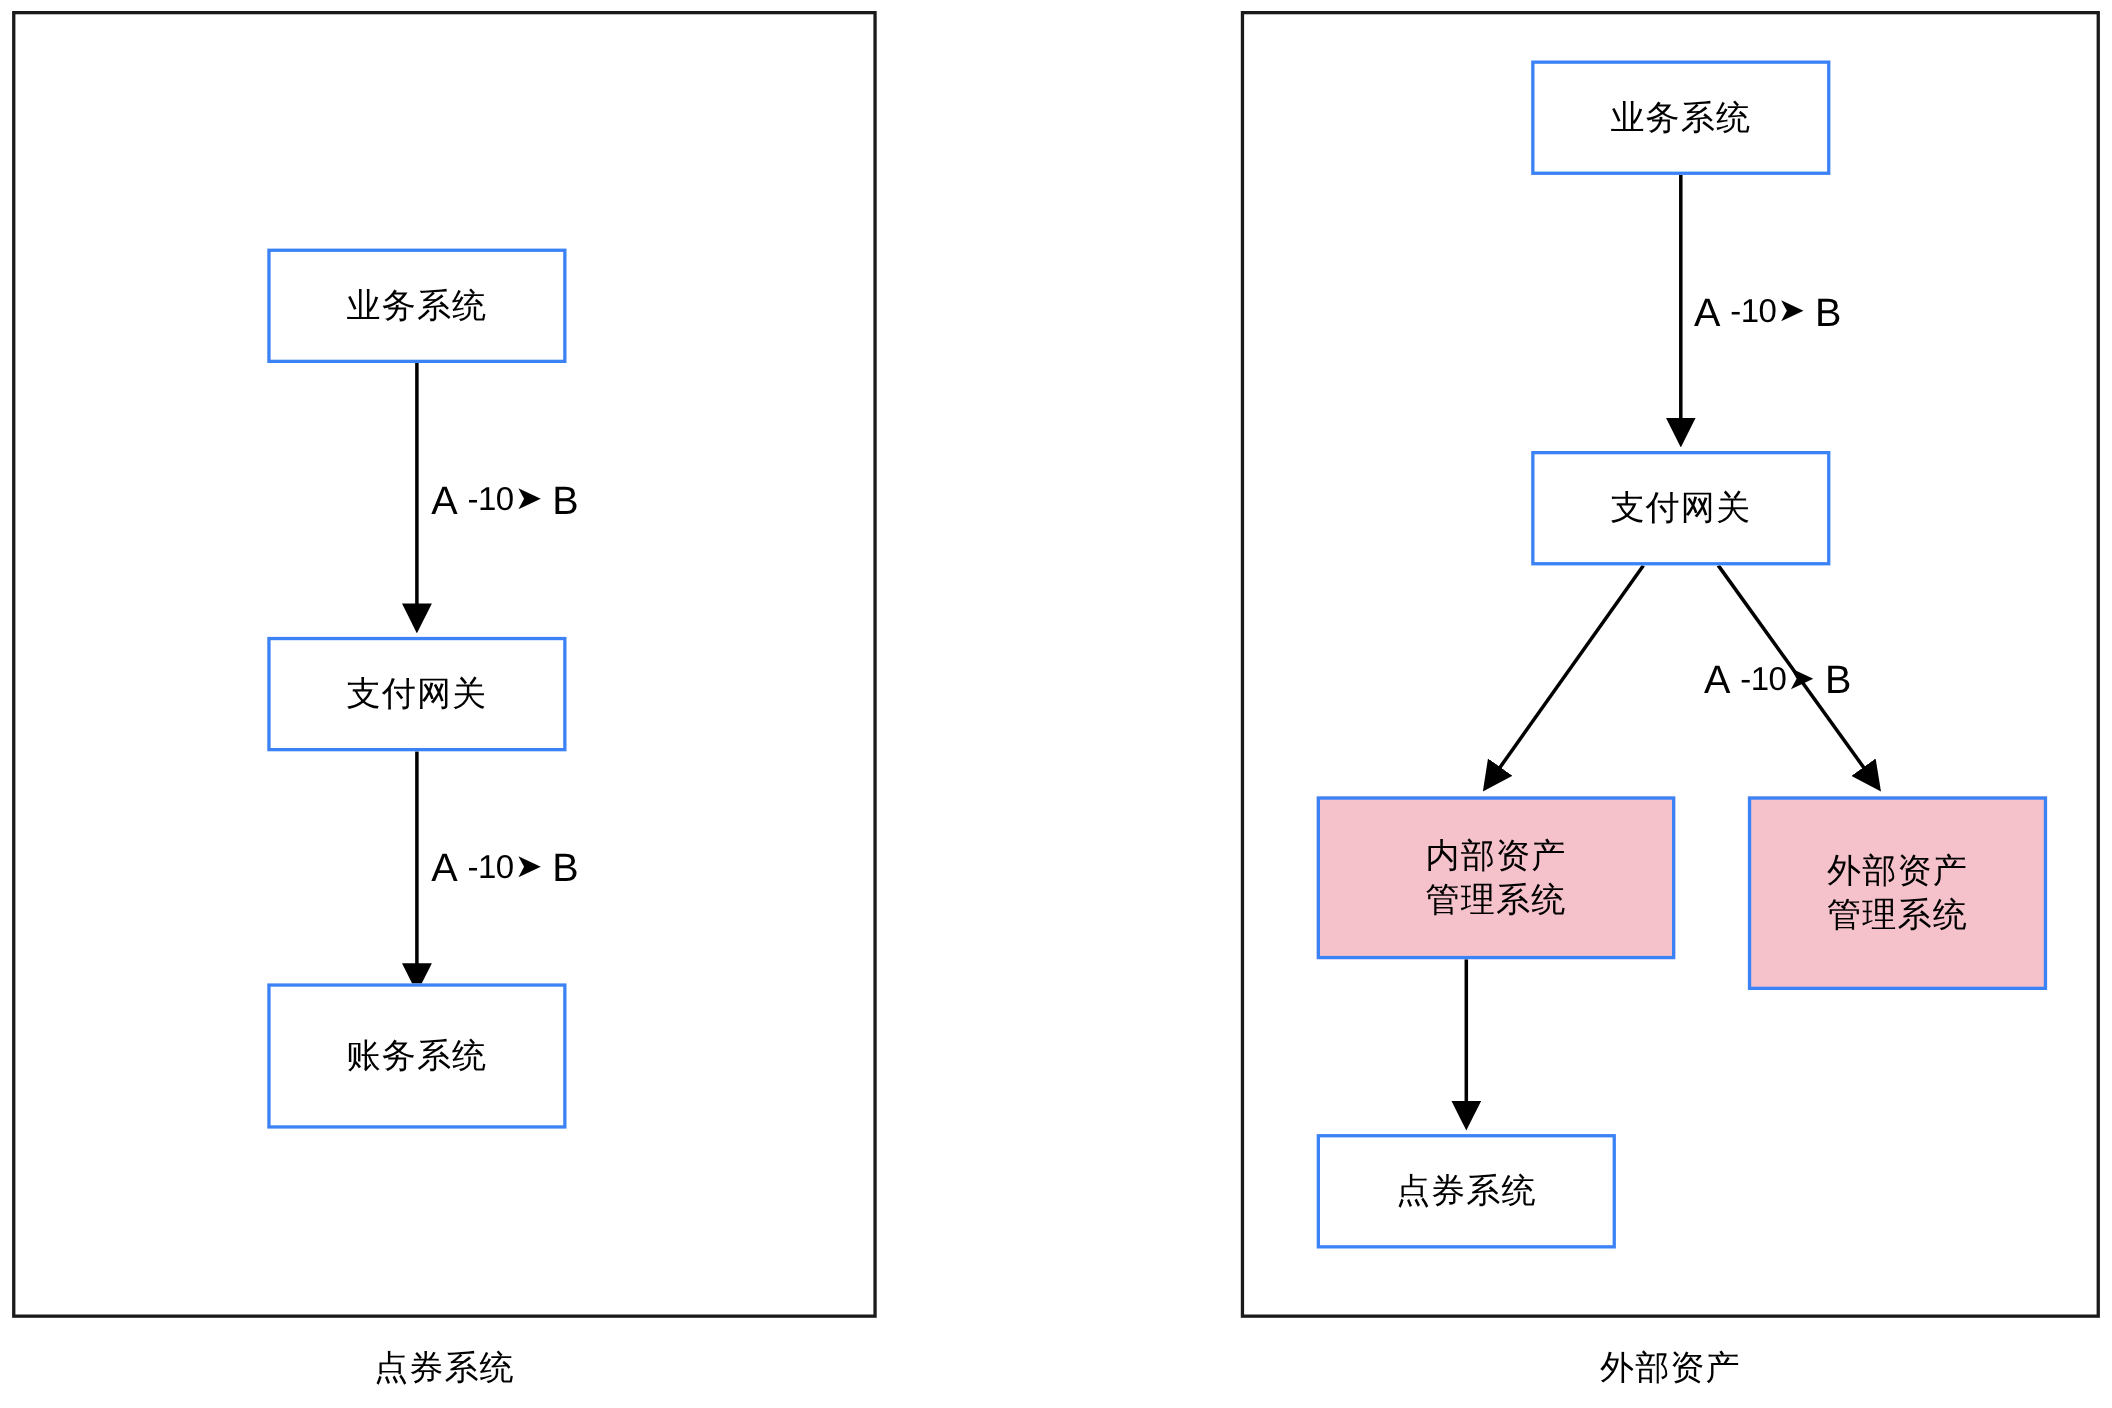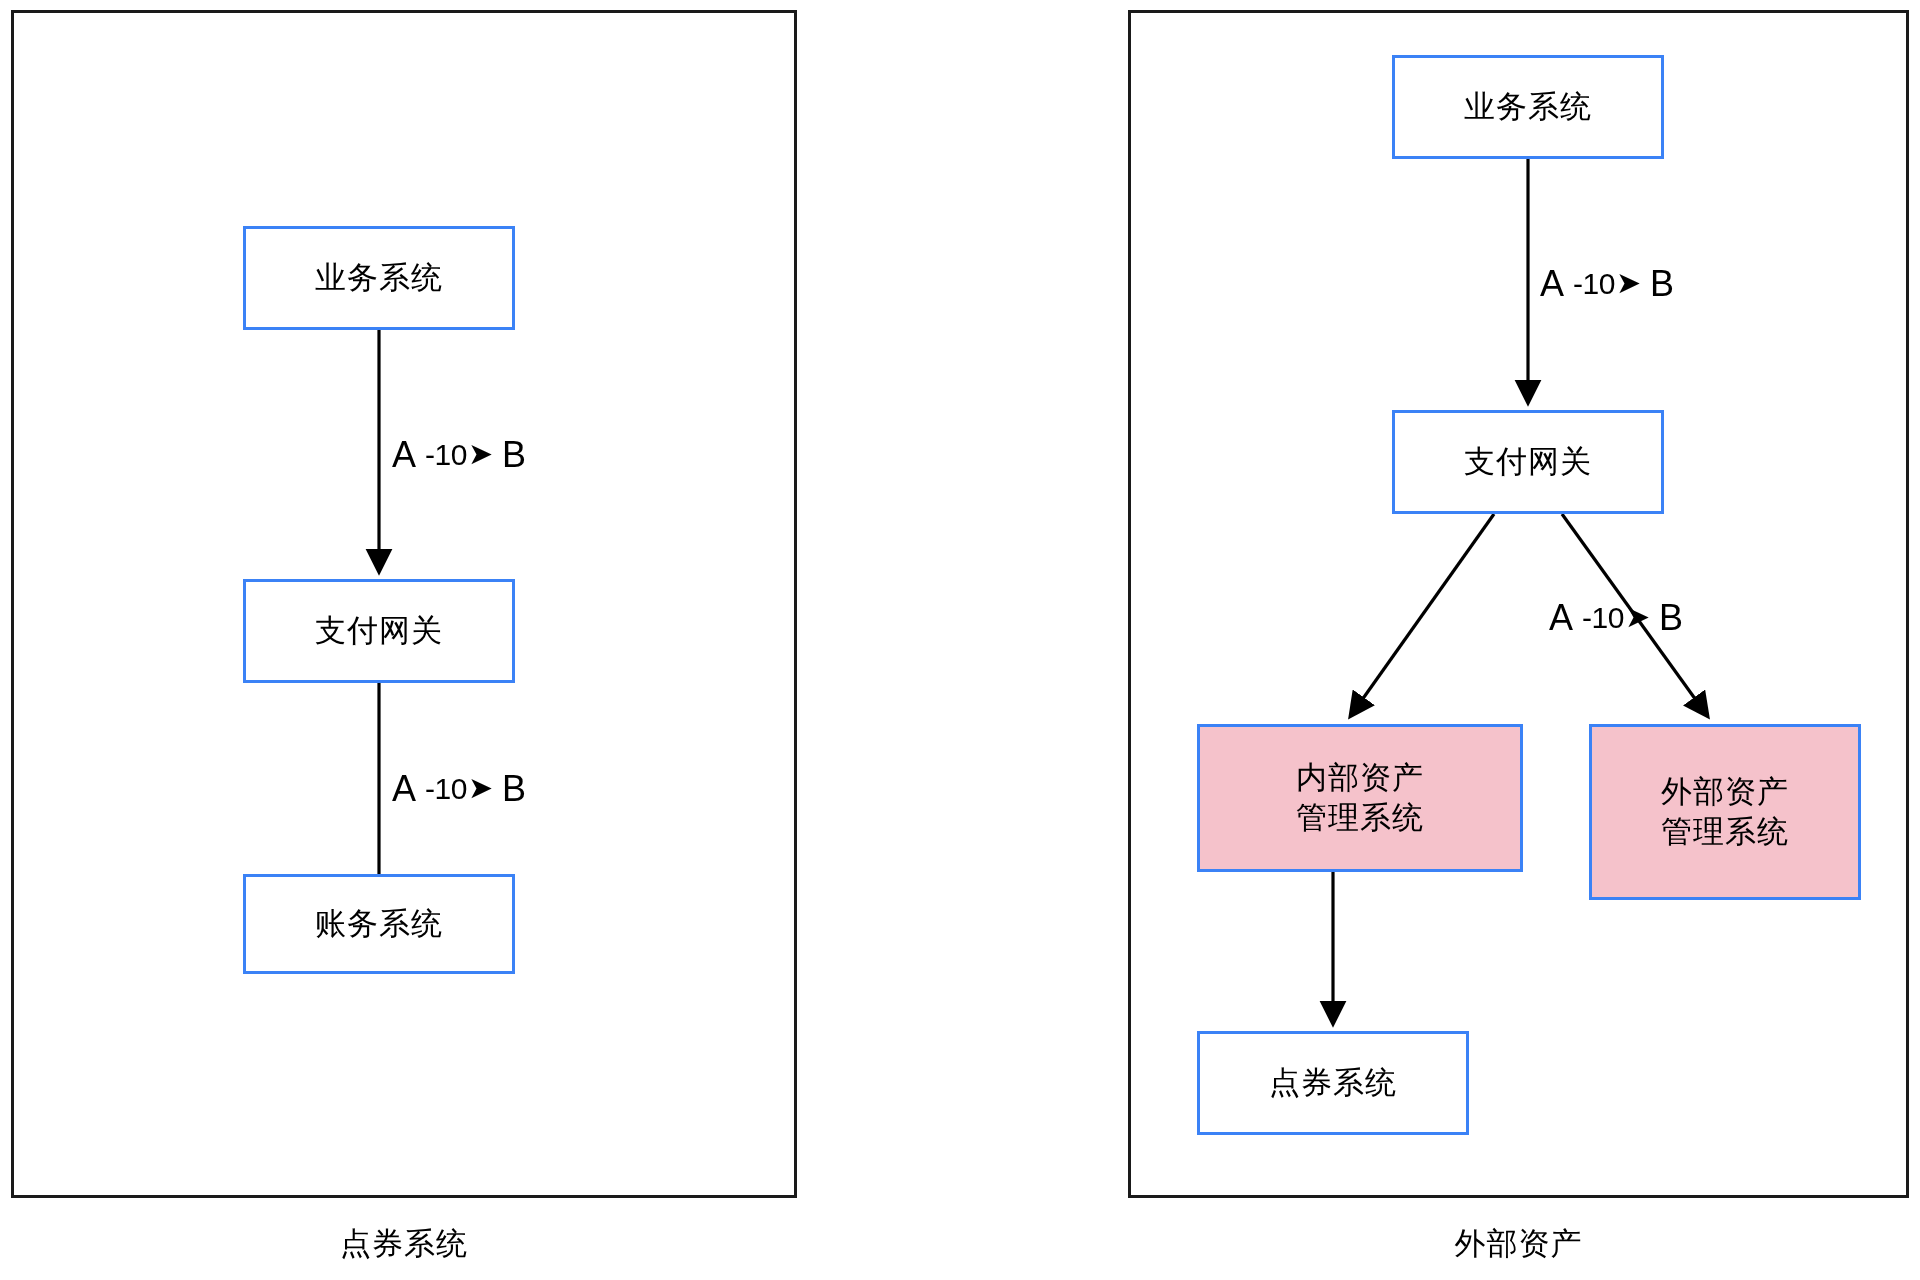--- a/index.html
+++ b/index.html
@@ -54,21 +54,21 @@
     line-height: 1.28;
     letter-spacing: 1px;
     color: #000000;
     white-space: pre-line;
   }
   .node.pink { background: #f5c2cb; }
 
   
   #n-l-1 { left: 243px; top: 226px; width: 272px; height: 104px; }
   #n-l-2 { left: 243px; top: 579px; width: 272px; height: 104px; }
-  #n-l-3 { left: 243px; top: 874px; width: 272px; height: 100px; }
+  #n-l-3 { left: 243px; top: 894px; width: 272px; height: 132px; }
 
   
   #n-r-1 { left: 1392px; top: 55px;  width: 272px; height: 104px; }
   #n-r-2 { left: 1392px; top: 410px; width: 272px; height: 104px; }
   #n-r-3 { left: 1197px; top: 724px; width: 326px; height: 148px; }
   #n-r-4 { left: 1589px; top: 724px; width: 272px; height: 176px; }
   #n-r-5 { left: 1197px; top: 1031px; width: 272px; height: 104px; }
 
   
   #edges {

